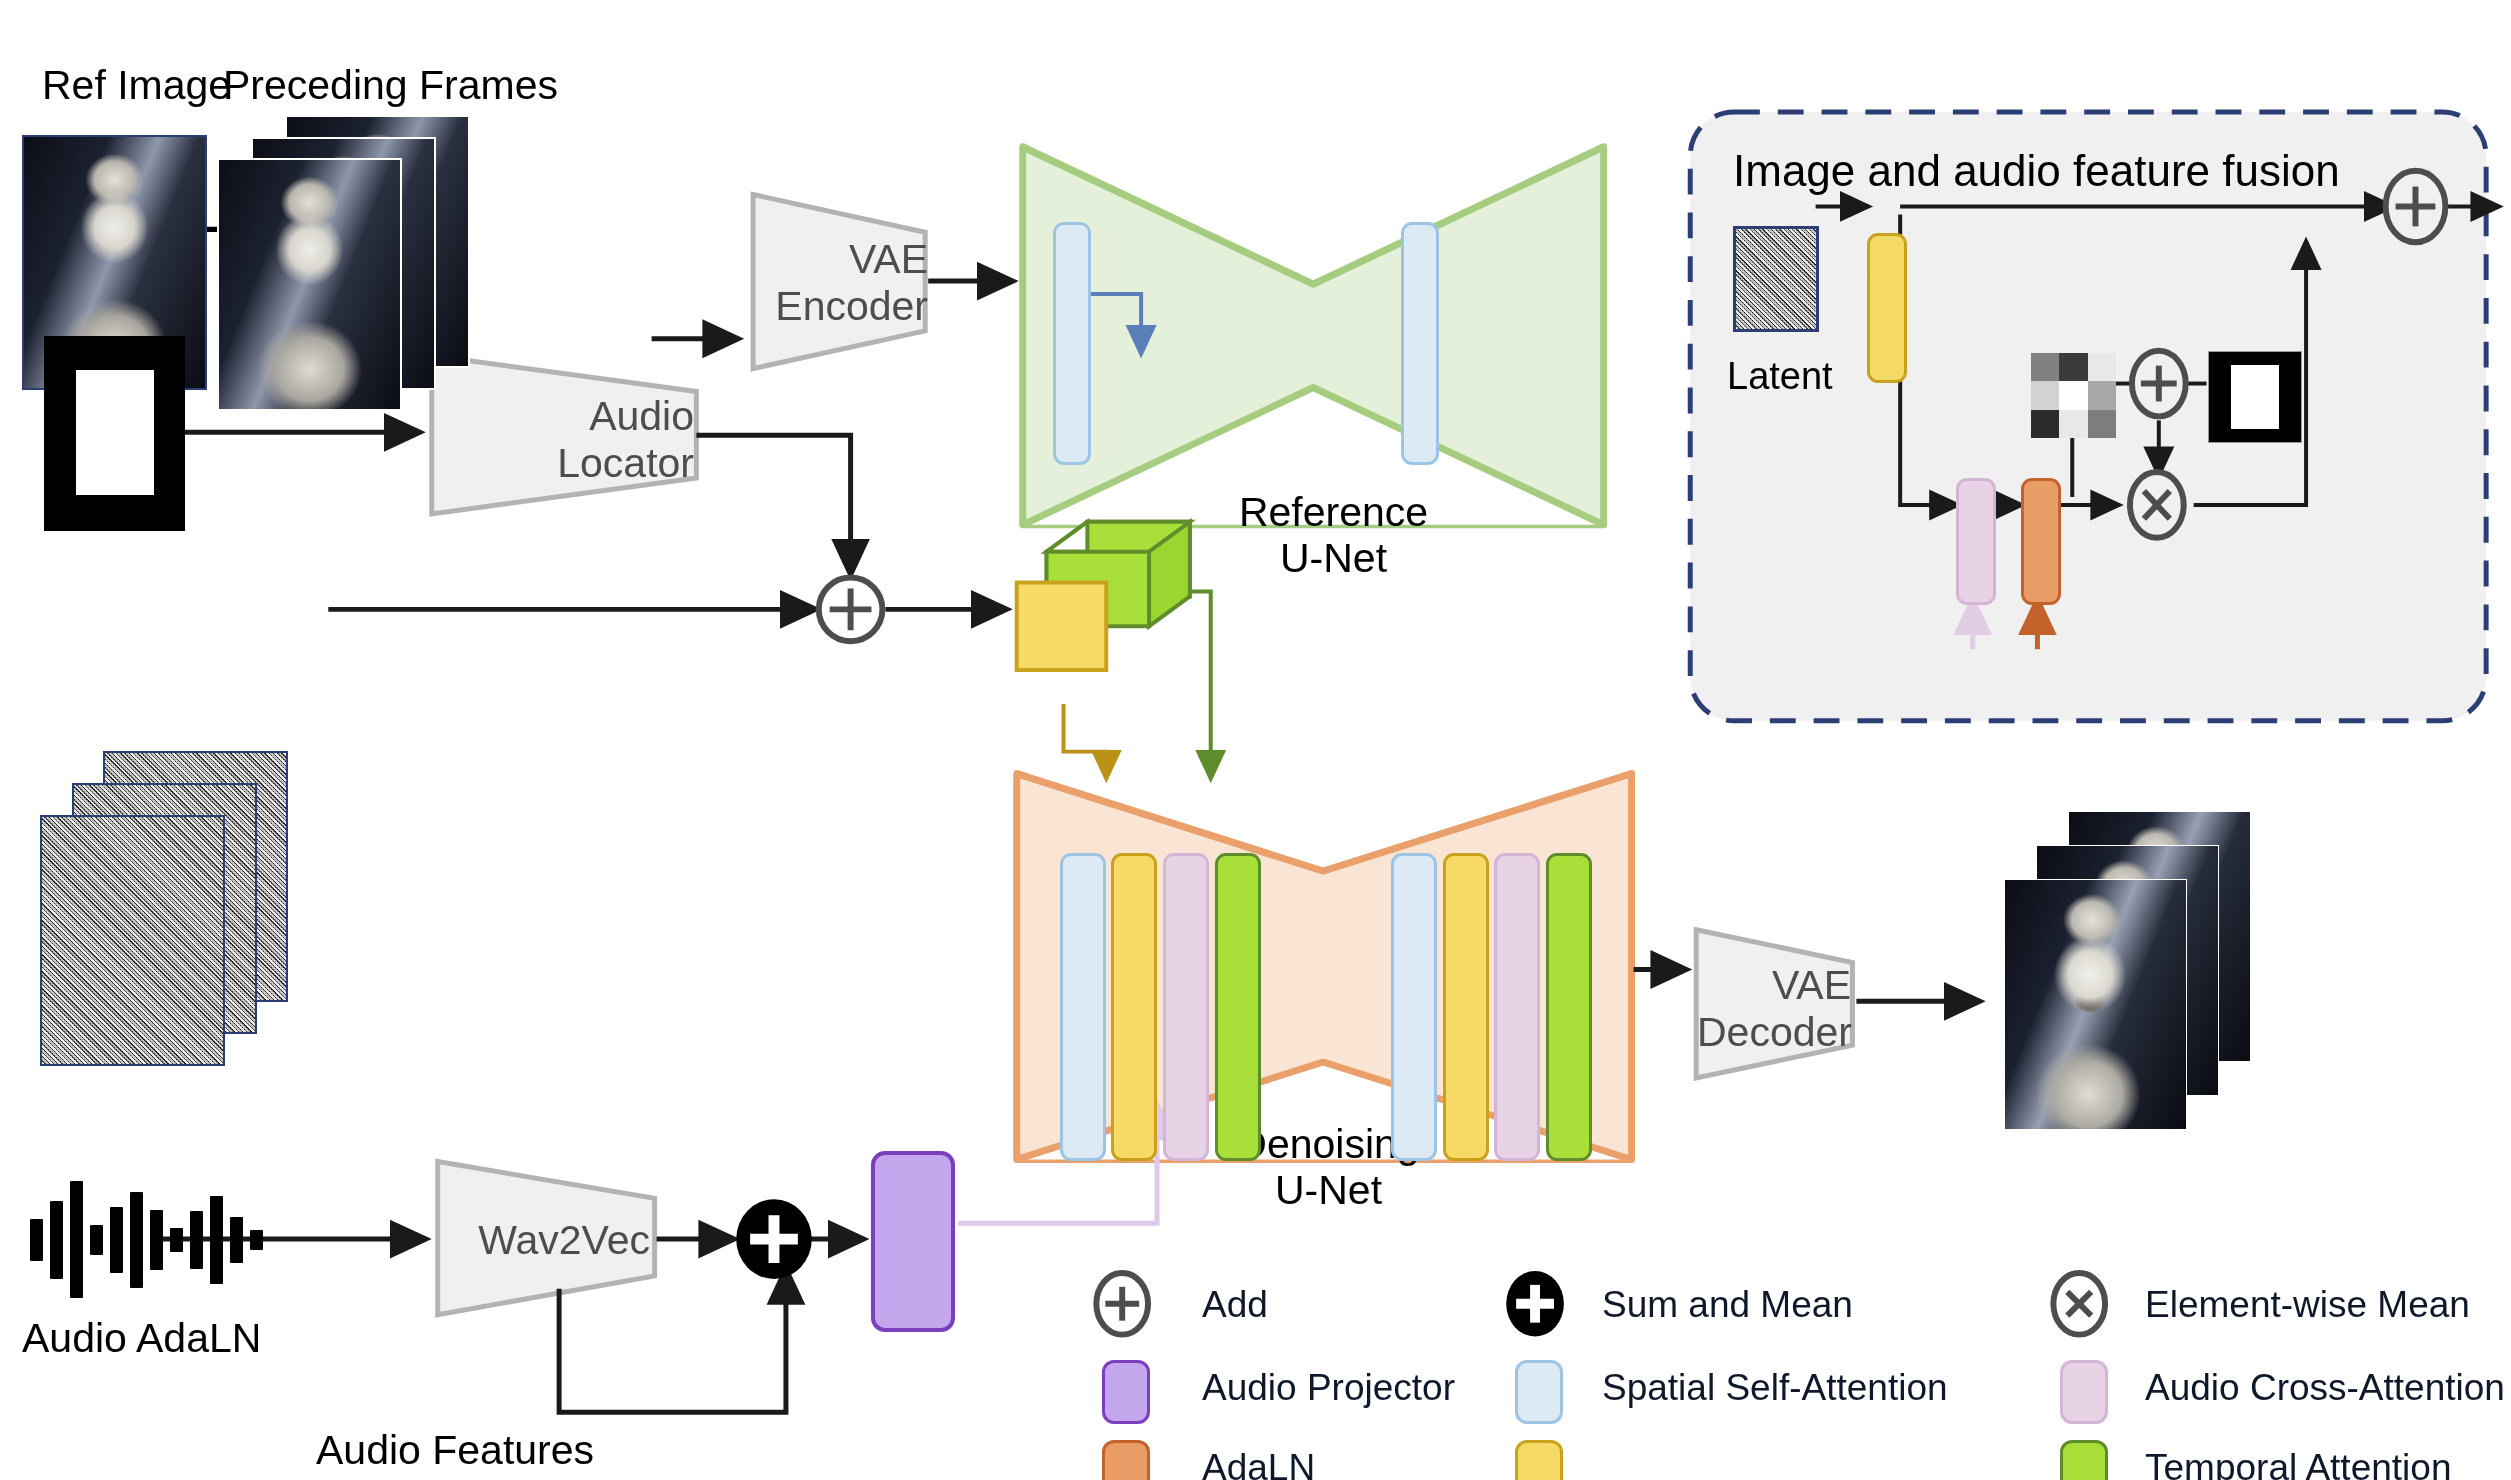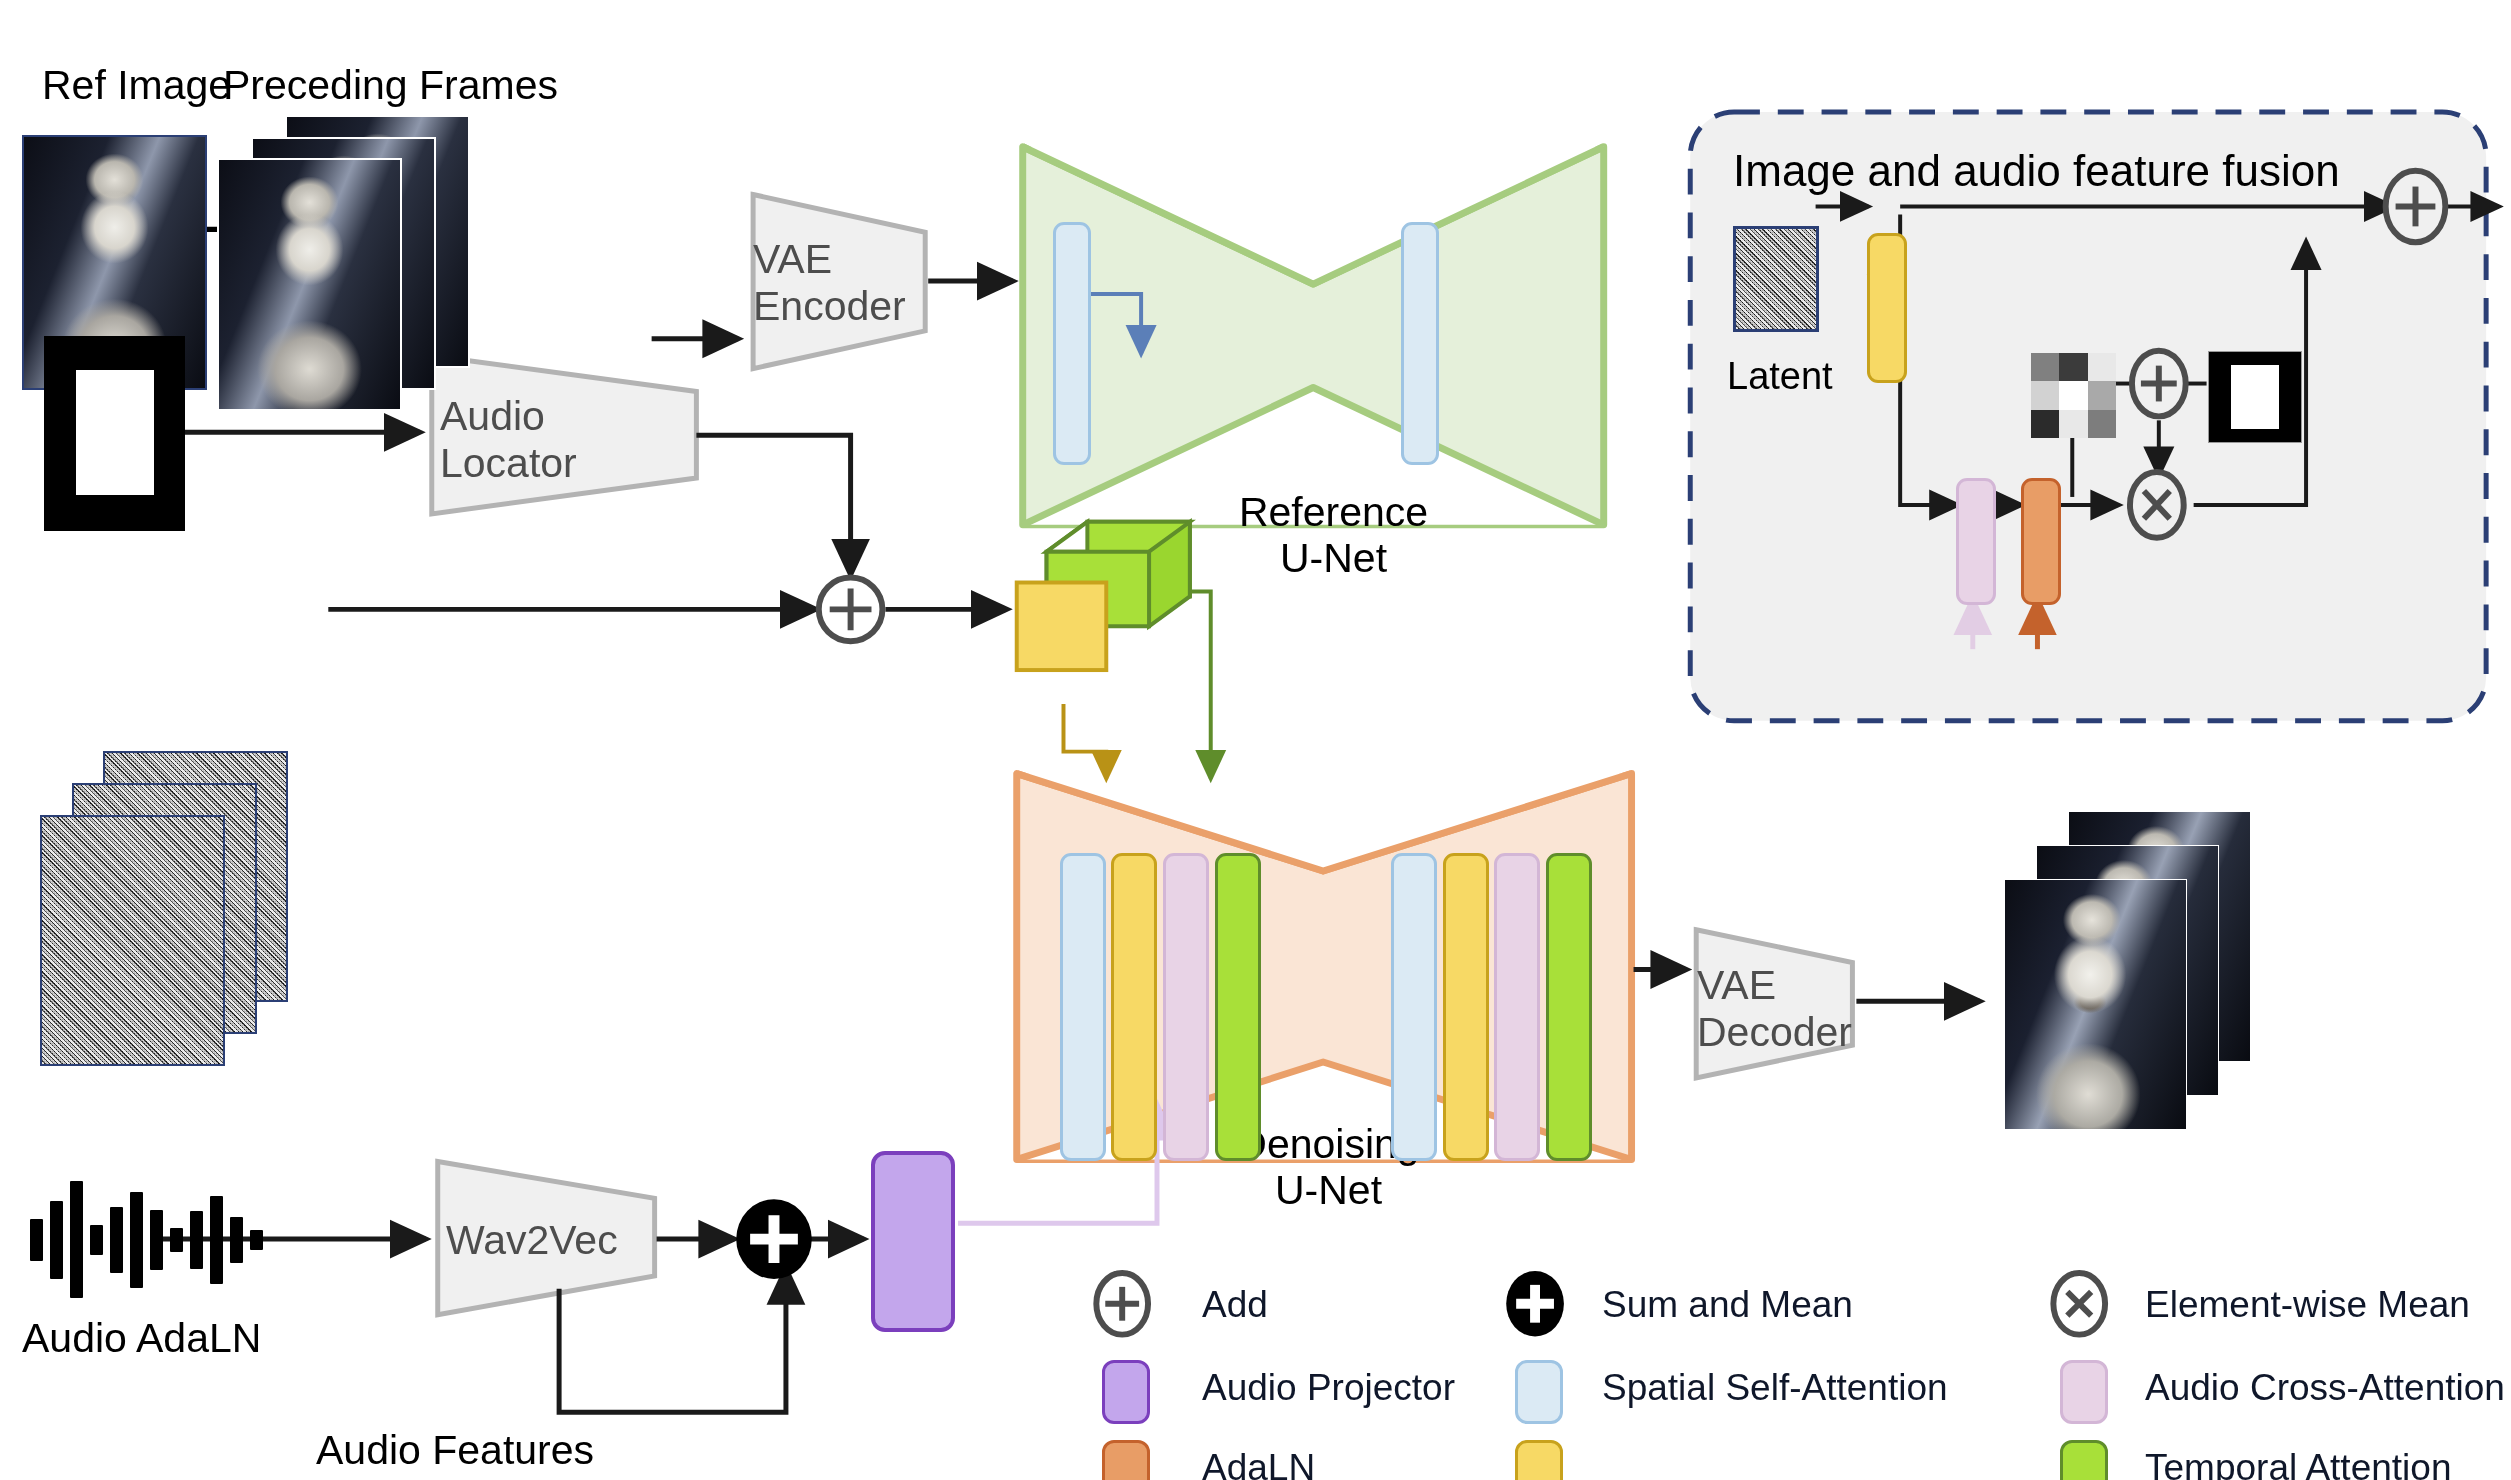--- a/index.html
+++ b/index.html
@@ -2,21 +2,21 @@
 <html><head>
 <meta charset="utf-8">
 <style>
   html,body{margin:0;padding:0;background:#fff;}
   body{width:2511px;height:1481px;position:relative;overflow:hidden;
        font-family:"Liberation Sans",sans-serif;color:#000;}
   .stage{position:absolute;inset:0;margin-top:37px;}
   svg.layer{position:absolute;left:0;top:0;width:2511px;height:1481px;overflow:visible;}
   .lbl{position:absolute;white-space:nowrap;line-height:1.12;}
   .big{font-size:41px;color:#000;}
-  .trap-txt{position:absolute;white-space:nowrap;text-align:left;color:#4d4d4d;
+  .trap-txt{position:absolute;white-space:nowrap;text-align:right;color:#4d4d4d;
             font-size:41px;line-height:1.15;}
   .unet-txt{position:absolute;text-align:center;font-size:41px;color:#000;line-height:1.12;}
   .legend-txt{position:absolute;font-size:37px;color:#0f172a;white-space:nowrap;}
   .chip{position:absolute;border-radius:11px;}
   .imgbox{position:absolute;background-size:cover;background-position:center;}
   .noise{background-image:
       repeating-linear-gradient(0deg,rgba(0,0,0,.55) 0 1px,rgba(255,255,255,.0) 1px 2px),
       repeating-linear-gradient(90deg,rgba(0,0,0,.5) 0 1px,rgba(255,255,255,0) 1px 2px),
       repeating-linear-gradient(45deg,#f2f2f2 0 2px,#8d8d8d 2px 3px,#d9d9d9 3px 5px,#555 5px 6px),
       repeating-linear-gradient(-33deg,#eee 0 1px,#6a6a6a 1px 3px,#cfcfcf 3px 4px);

